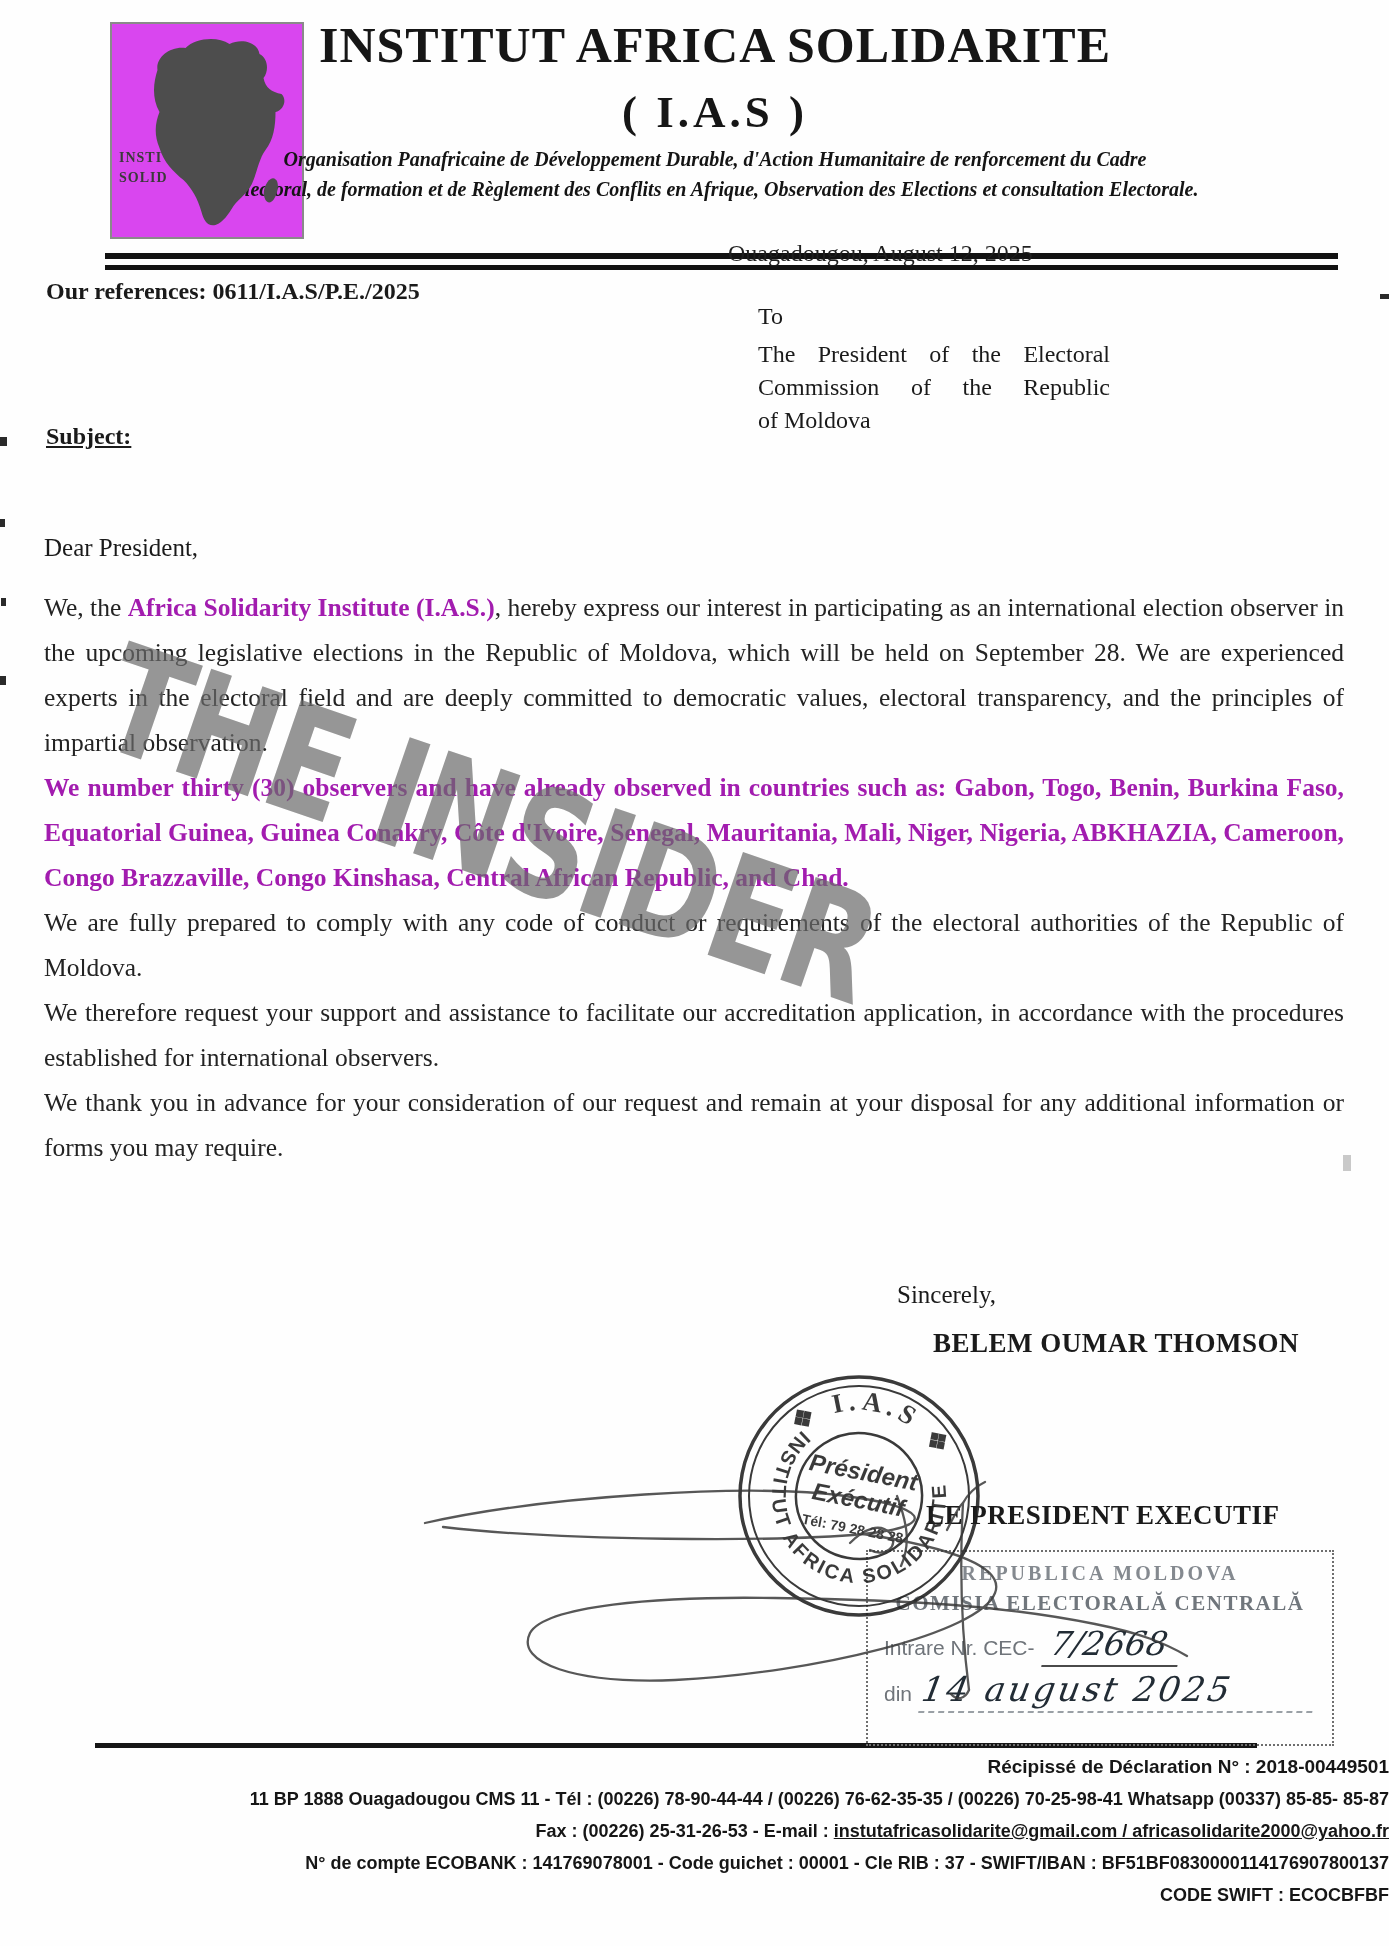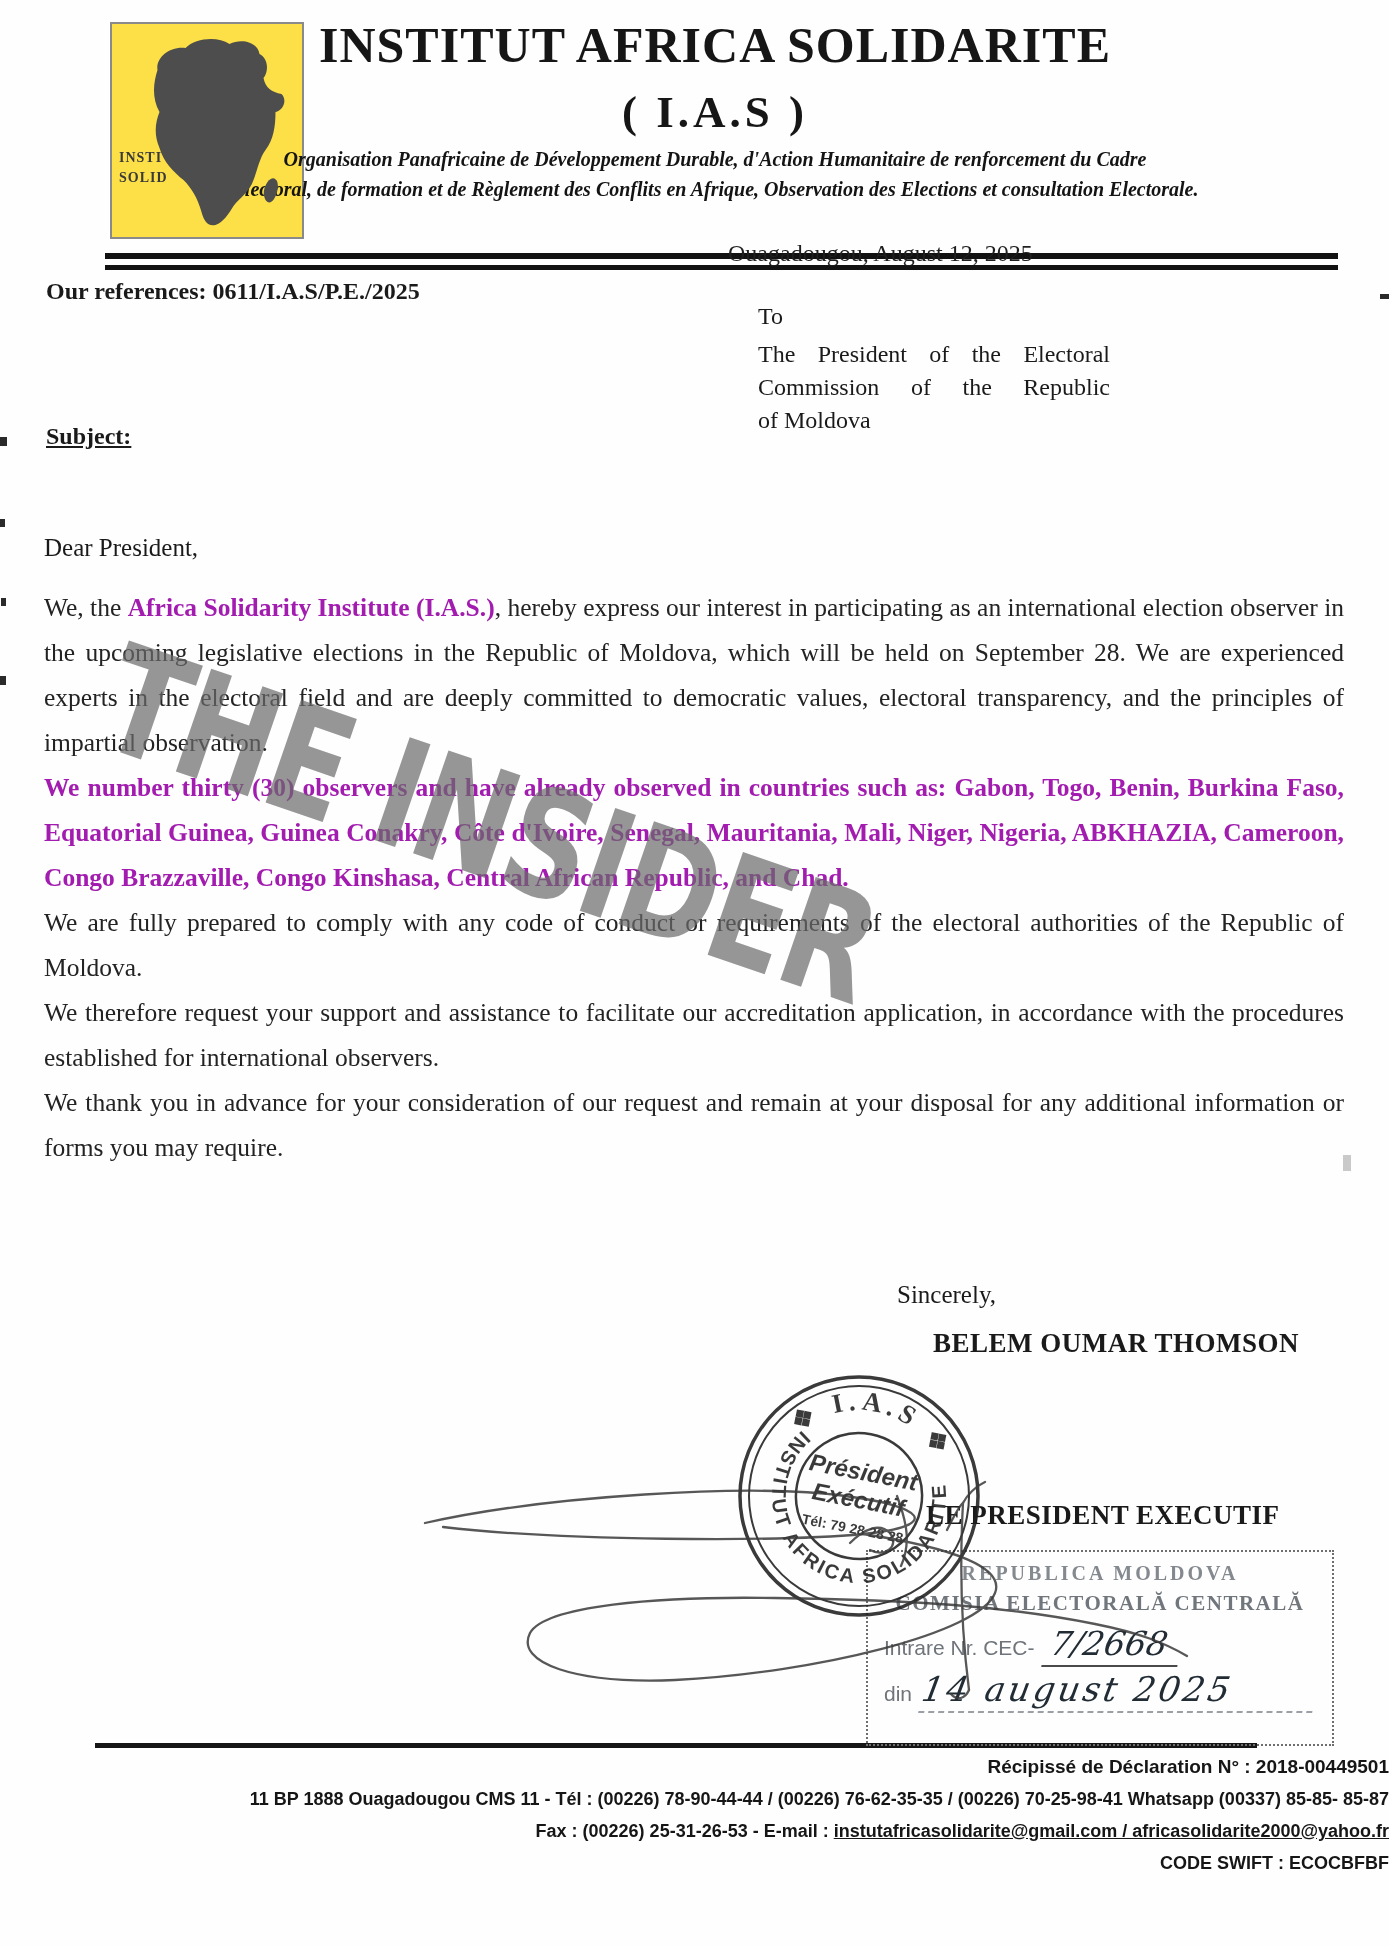--- a/index.html
+++ b/index.html
@@ -3,21 +3,21 @@
 <meta charset="utf-8">
 <style>
   html,body { margin:0; padding:0; background:#e8e8e8; }
   .page {
     position:relative; width:1389px; height:1946px; margin:0 auto;
     background:#fefefe; overflow:hidden;
     font-family:"Liberation Serif", serif; color:#1a1a1a;
   }
   
   .logo-box { position:absolute; left:110px; top:22px; width:190px; height:213px;
-    border:2px solid #8a8a8a; background:#fde047; }
+    border:2px solid #8a8a8a; background:#d946ef; }
   .logo-caption { position:absolute; left:7px; top:124px; font-size:14px; font-weight:bold;
     letter-spacing:1px; color:#3a3a3a; line-height:20px; z-index:1; }
   .logo-map { position:absolute; left:12px; top:6px; z-index:2; }
   .org-title { position:absolute; left:300px; top:16px; width:830px; text-align:center;
     font-size:50px; font-weight:700; letter-spacing:1px; color:#161616; }
   .org-acronym { position:absolute; left:300px; top:86px; width:830px; text-align:center;
     font-size:45px; font-weight:700; letter-spacing:4px; color:#161616; }
   .tagline { position:absolute; left:80px; top:144px; width:1270px; text-align:center;
     font-size:20px; font-weight:bold; font-style:italic; line-height:30px; color:#141414; }
   .rule { position:absolute; left:105px; width:1233px; background:#121212; }
@@ -169,20 +169,21 @@
       <span class="cec-label">din</span>
       <span class="hand cec-date-val">14 august 2025</span>
     </div>
   </div>
 
   <div class="footer-rule"></div>
   <div class="footer">
     <div class="f-decl">Récipissé de Déclaration N° : 2018-00449501</div>
     <div class="f-line">11 BP 1888 Ouagadougou CMS 11  - Tél : (00226) 78-90-44-44 / (00226) 76-62-35-35 / (00226) 70-25-98-41  Whatsapp (00337) 85-85- 85-87</div>
     <div class="f-line"><span>Fax : (00226) 25-31-26-53   -  E-mail : </span><span class="f-underline">instutafricasolidarite@gmail.com / africasolidarite2000@yahoo.fr</span></div>
+    <div class="f-line">N° de compte ECOBANK : 141769078001 -  Code guichet : 00001 -  Cle RIB : 37 -  SWIFT/IBAN : BF51BF0830000114176907800137</div>
     <div class="f-line">CODE SWIFT : ECOCBFBF</div>
   </div>
 
   <div class="artifact" style="left:0;top:437px;width:7px;height:9px;"></div>
   <div class="artifact" style="left:0;top:519px;width:5px;height:8px;"></div>
   <div class="artifact" style="left:1px;top:598px;width:5px;height:8px;"></div>
   <div class="artifact" style="left:0;top:676px;width:6px;height:9px;"></div>
   <div class="artifact" style="left:1380px;top:294px;width:9px;height:5px;"></div>
   <div class="artifact" style="left:1343px;top:1155px;width:8px;height:16px;background:#c9c9c9;"></div>
 

